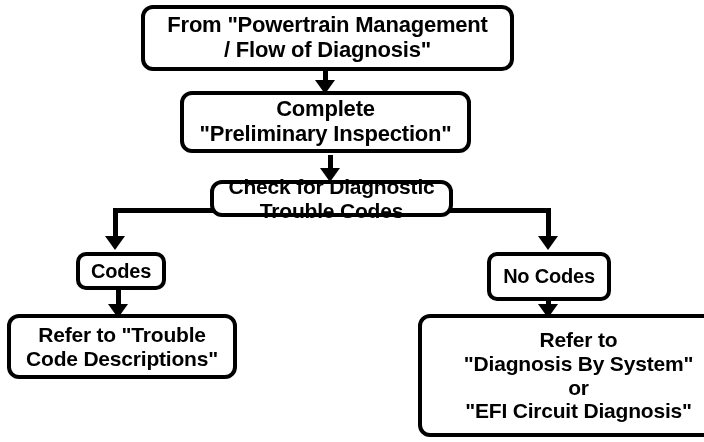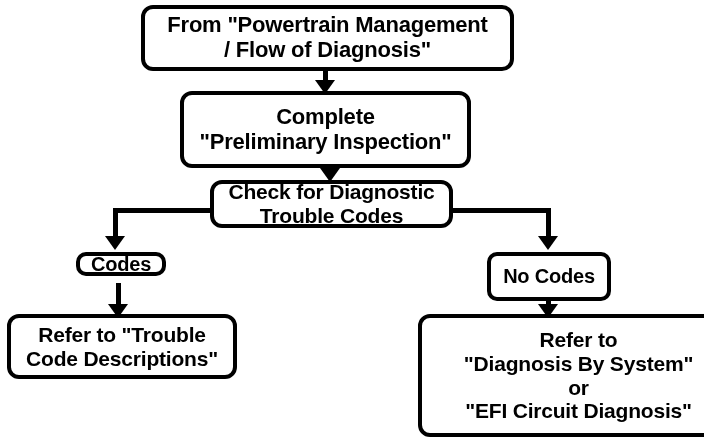--- a/index.html
+++ b/index.html
@@ -78,27 +78,27 @@
 
   <div class="conn vline" style="left:116px; top:283px; height:30px;"></div>
   <div class="arrow" style="left:108px; top:304px;"></div>
 
   <div class="conn vline" style="left:546px; top:285px; height:28px;"></div>
   <div class="arrow" style="left:538px; top:304px;"></div>
 
   <div class="node node-lg" style="left:141px; top:5px; width:373px; height:66px;">From "Powertrain Management
 / Flow of Diagnosis"</div>
 
-  <div class="node node-lg" style="left:180px; top:91px; width:291px; height:77px;">Complete
+  <div class="node node-lg" style="left:180px; top:91px; width:291px; height:62px;">Complete
 "Preliminary Inspection"</div>
 
-  <div class="node node-md" style="left:210px; top:180px; width:243px; height:48px;">Check for Diagnostic
+  <div class="node node-md" style="left:210px; top:180px; width:243px; height:37px;">Check for Diagnostic
 Trouble Codes</div>
 
-  <div class="node node-sm" style="left:76px; top:252px; width:90px; height:24px;">Codes</div>
+  <div class="node node-sm" style="left:76px; top:252px; width:90px; height:38px;">Codes</div>
 
   <div class="node node-sm" style="left:487px; top:252px; width:124px; height:49px;">No Codes</div>
 
   <div class="node node-md" style="left:7px; top:314px; width:230px; height:65px;">Refer to "Trouble
 Code Descriptions"</div>
 
   <div class="node node-md" style="left:418px; top:314px; width:321px; height:123px;">Refer to
 "Diagnosis By System"
 or
 "EFI Circuit Diagnosis"</div>

